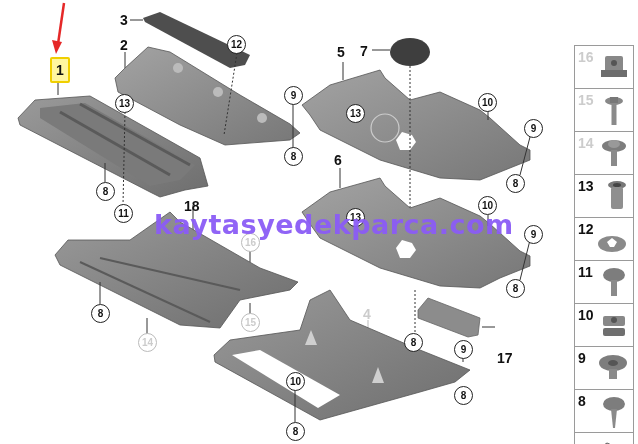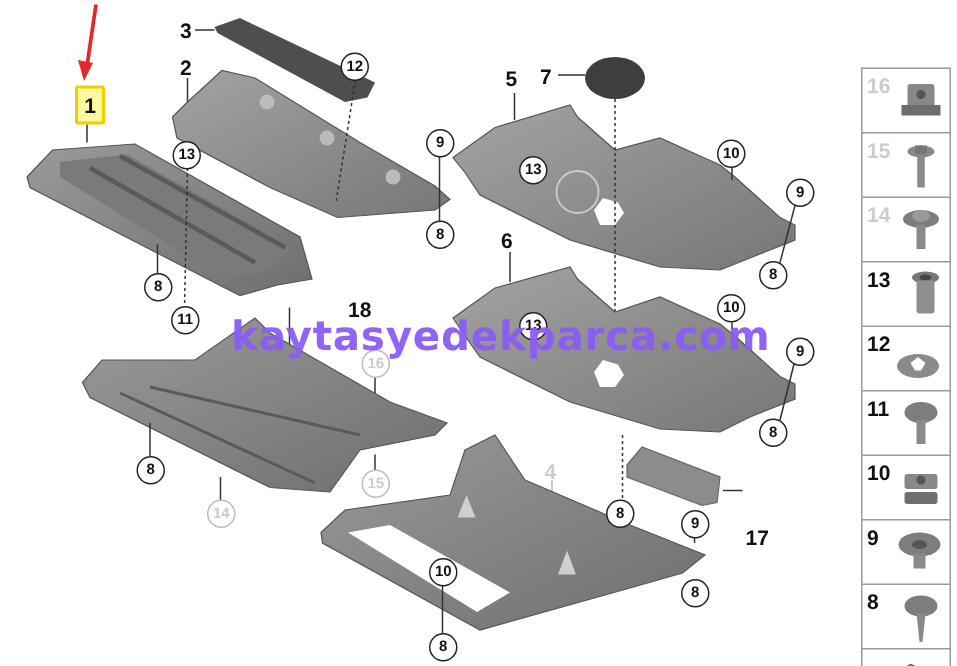--- a/index.html
+++ b/index.html
@@ -123,21 +123,21 @@
     </g>
   </svg>
 
   <div class="hl">1</div>
 
   <div class="num" style="left:120px;top:13px;">3</div>
   <div class="num" style="left:120px;top:38px;">2</div>
   <div class="num" style="left:337px;top:45px;">5</div>
   <div class="num" style="left:360px;top:44px;">7</div>
   <div class="num" style="left:334px;top:153px;">6</div>
-  <div class="num" style="left:184px;top:199px;margin-left:48px;">18</div>
+  <div class="num" style="left:184px;top:199px;">18</div>
   <div class="num faded" style="left:363px;top:307px;">4</div>
   <div class="num" style="left:497px;top:320px;margin-top:31px;">17</div>
 
   <div class="circ" style="left:227px;top:35px;">12</div>
   <div class="circ" style="left:115px;top:94px;">13</div>
   <div class="circ" style="left:284px;top:86px;">9</div>
   <div class="circ" style="left:284px;top:147px;">8</div>
   <div class="circ" style="left:96px;top:182px;">8</div>
   <div class="circ" style="left:114px;top:204px;">11</div>
 

